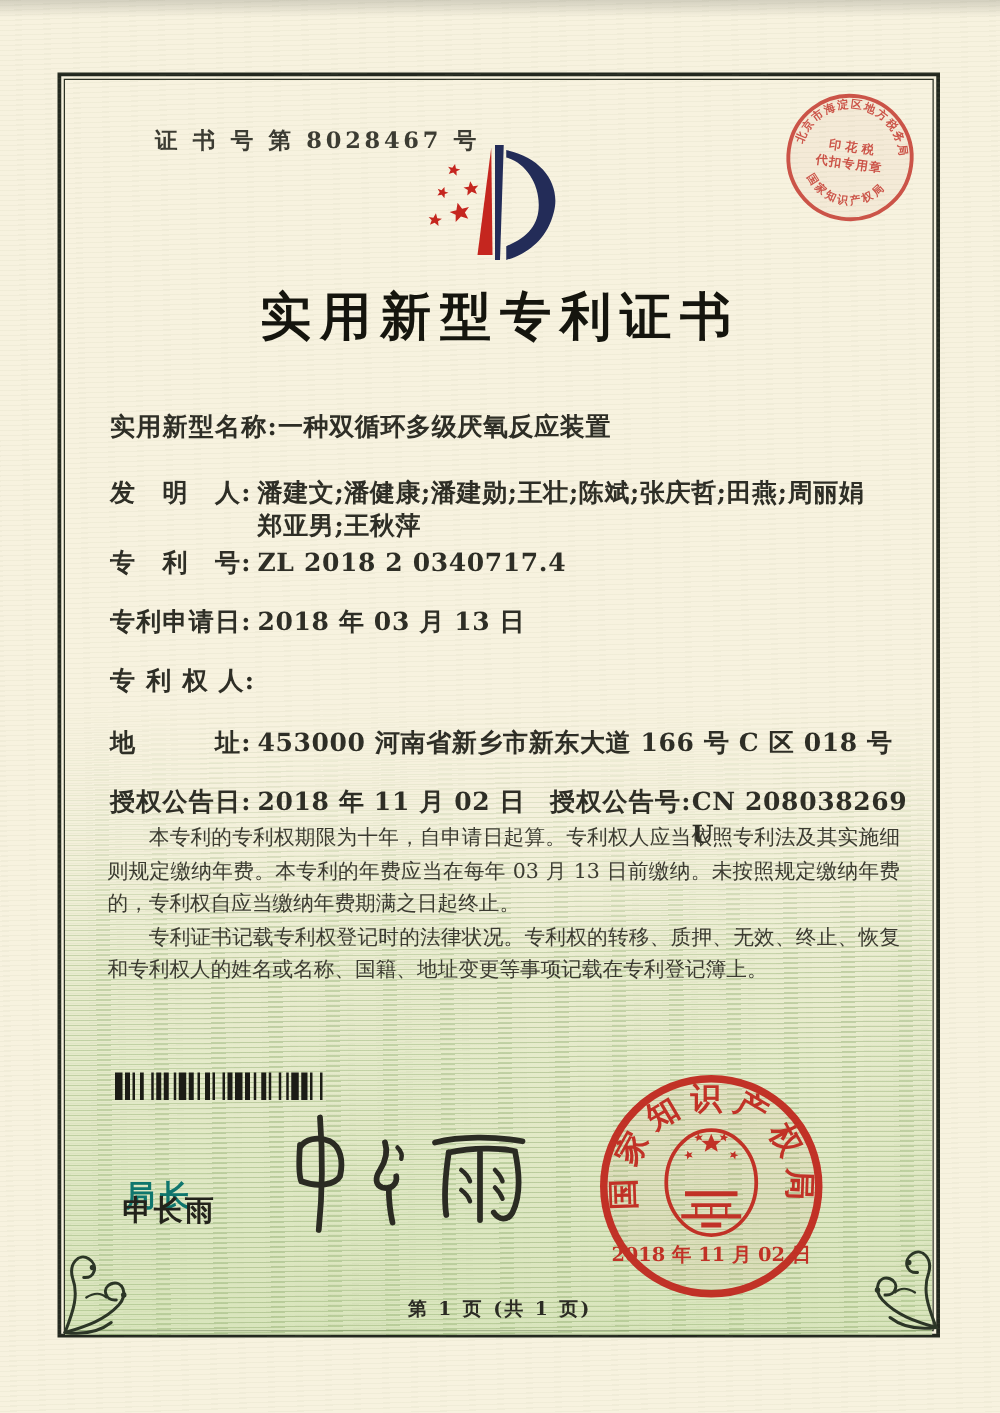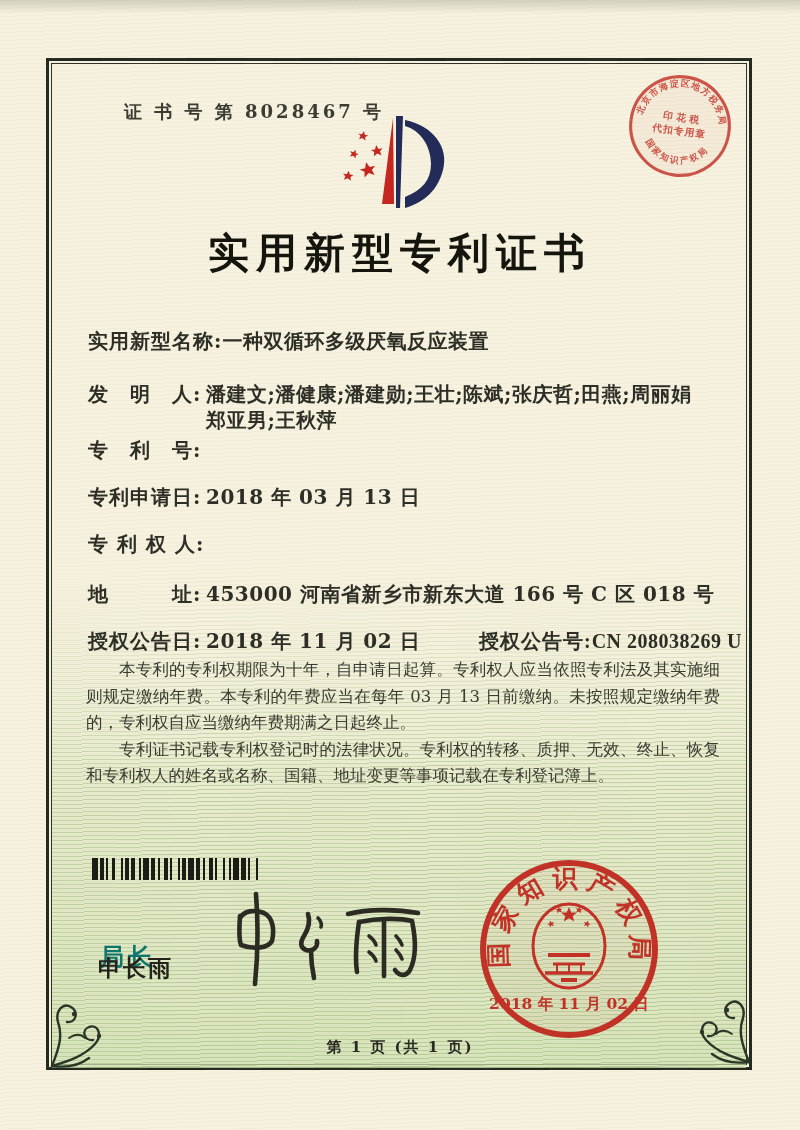--- a/index.html
+++ b/index.html
@@ -53,21 +53,21 @@
     font-size:20px; color:#2e2e26; }
   .field-row .lbl { font-weight:700; min-width:118px; flex:0 0 auto; letter-spacing:1px; }
   .field-row .val { font-weight:700; letter-spacing:.5px; line-height:26px; }
   .row-name      { top:328px; }
   .row-inventors { top:381px; }
   .row-patentno  { top:437px; }
   .row-filing    { top:484px; }
   .row-patentee  { top:531px; }
   .row-address   { top:581px; }
   .row-grantdate { top:628px; }
-  .row-grantno   { top:628px; left:479px; width:300px;font-family:Liberation Serif, serif; }
+  .row-grantno   { top:628px; left:440px; width:300px; }
   .row-grantno .lbl { min-width:104px; }
   
   .body-text {
     position:absolute; left:86px; top:657px; width:634px;
     font-size:16.5px; line-height:26.5px; color:#3b3b31; font-weight:500;
     text-align:justify;
   }
   .body-text p { text-indent:2em; }
   
   .barcode { position:absolute; left:92px; top:858px; width:216px; height:22px;
@@ -140,20 +140,21 @@
 </div>
 <div class="field-row row-inventors">
   <span class="lbl">发　明　人:</span>
   <span class="val">
     <span>潘建文;潘健康;潘建勋;王壮;陈斌;张庆哲;田燕;周丽娟</span><br>
     <span>郑亚男;王秋萍</span>
   </span>
 </div>
 <div class="field-row row-patentno">
   <span class="lbl">专　利　号:</span>
+  <span class="val">ZL 2018 2 0340717.4</span>
 </div>
 <div class="field-row row-filing">
   <span class="lbl">专利申请日:</span>
   <span class="val">2018 年 03 月 13 日</span>
 </div>
 <div class="field-row row-patentee">
   <span class="lbl">专 利 权 人:</span>
 </div>
 <div class="field-row row-address">
   <span class="lbl">地　　　址:</span>

